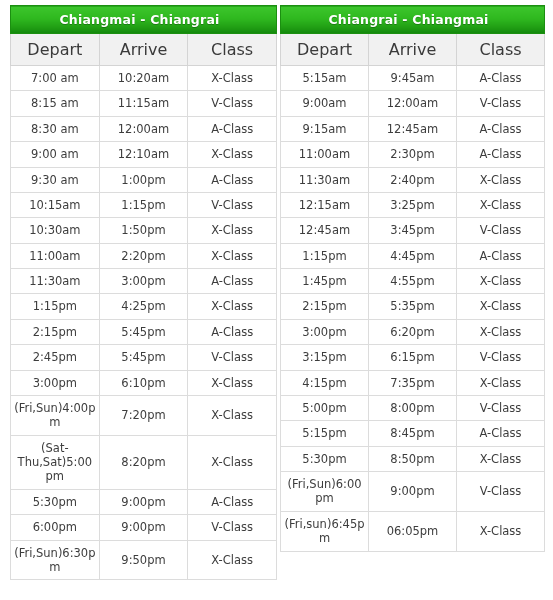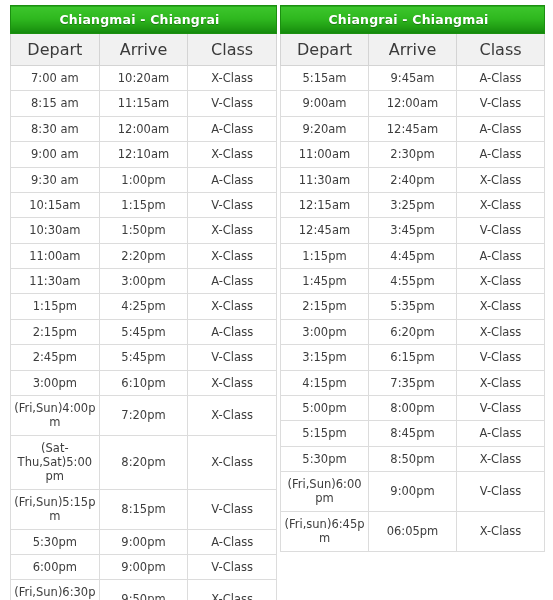--- a/index.html
+++ b/index.html
@@ -166,25 +166,20 @@
             <td class="c-depart">(Fri,Sun)4:00pm</td>
             <td class="c-arrive">7:20pm</td>
             <td class="c-class">X-Class</td>
           </tr>
           <tr>
             <td class="c-depart">(Sat-Thu,Sat)5:00pm</td>
             <td class="c-arrive">8:20pm</td>
             <td class="c-class">X-Class</td>
           </tr>
           <tr>
-            <td class="c-depart">(Fri,Sun)5:15pm</td>
-            <td class="c-arrive">8:15pm</td>
-            <td class="c-class">V-Class</td>
-          </tr>
-          <tr>
             <td class="c-depart">5:30pm</td>
             <td class="c-arrive">9:00pm</td>
             <td class="c-class">A-Class</td>
           </tr>
           <tr>
             <td class="c-depart">6:00pm</td>
             <td class="c-arrive">9:00pm</td>
             <td class="c-class">V-Class</td>
           </tr>
           <tr>
@@ -211,21 +206,21 @@
             <td class="c-depart">5:15am</td>
             <td class="c-arrive">9:45am</td>
             <td class="c-class">A-Class</td>
           </tr>
           <tr>
             <td class="c-depart">9:00am</td>
             <td class="c-arrive">12:00am</td>
             <td class="c-class">V-Class</td>
           </tr>
           <tr>
-            <td class="c-depart">9:20am</td>
+            <td class="c-depart">9:15am</td>
             <td class="c-arrive">12:45am</td>
             <td class="c-class">A-Class</td>
           </tr>
           <tr>
             <td class="c-depart">11:00am</td>
             <td class="c-arrive">2:30pm</td>
             <td class="c-class">A-Class</td>
           </tr>
           <tr>
             <td class="c-depart">11:30am</td>

